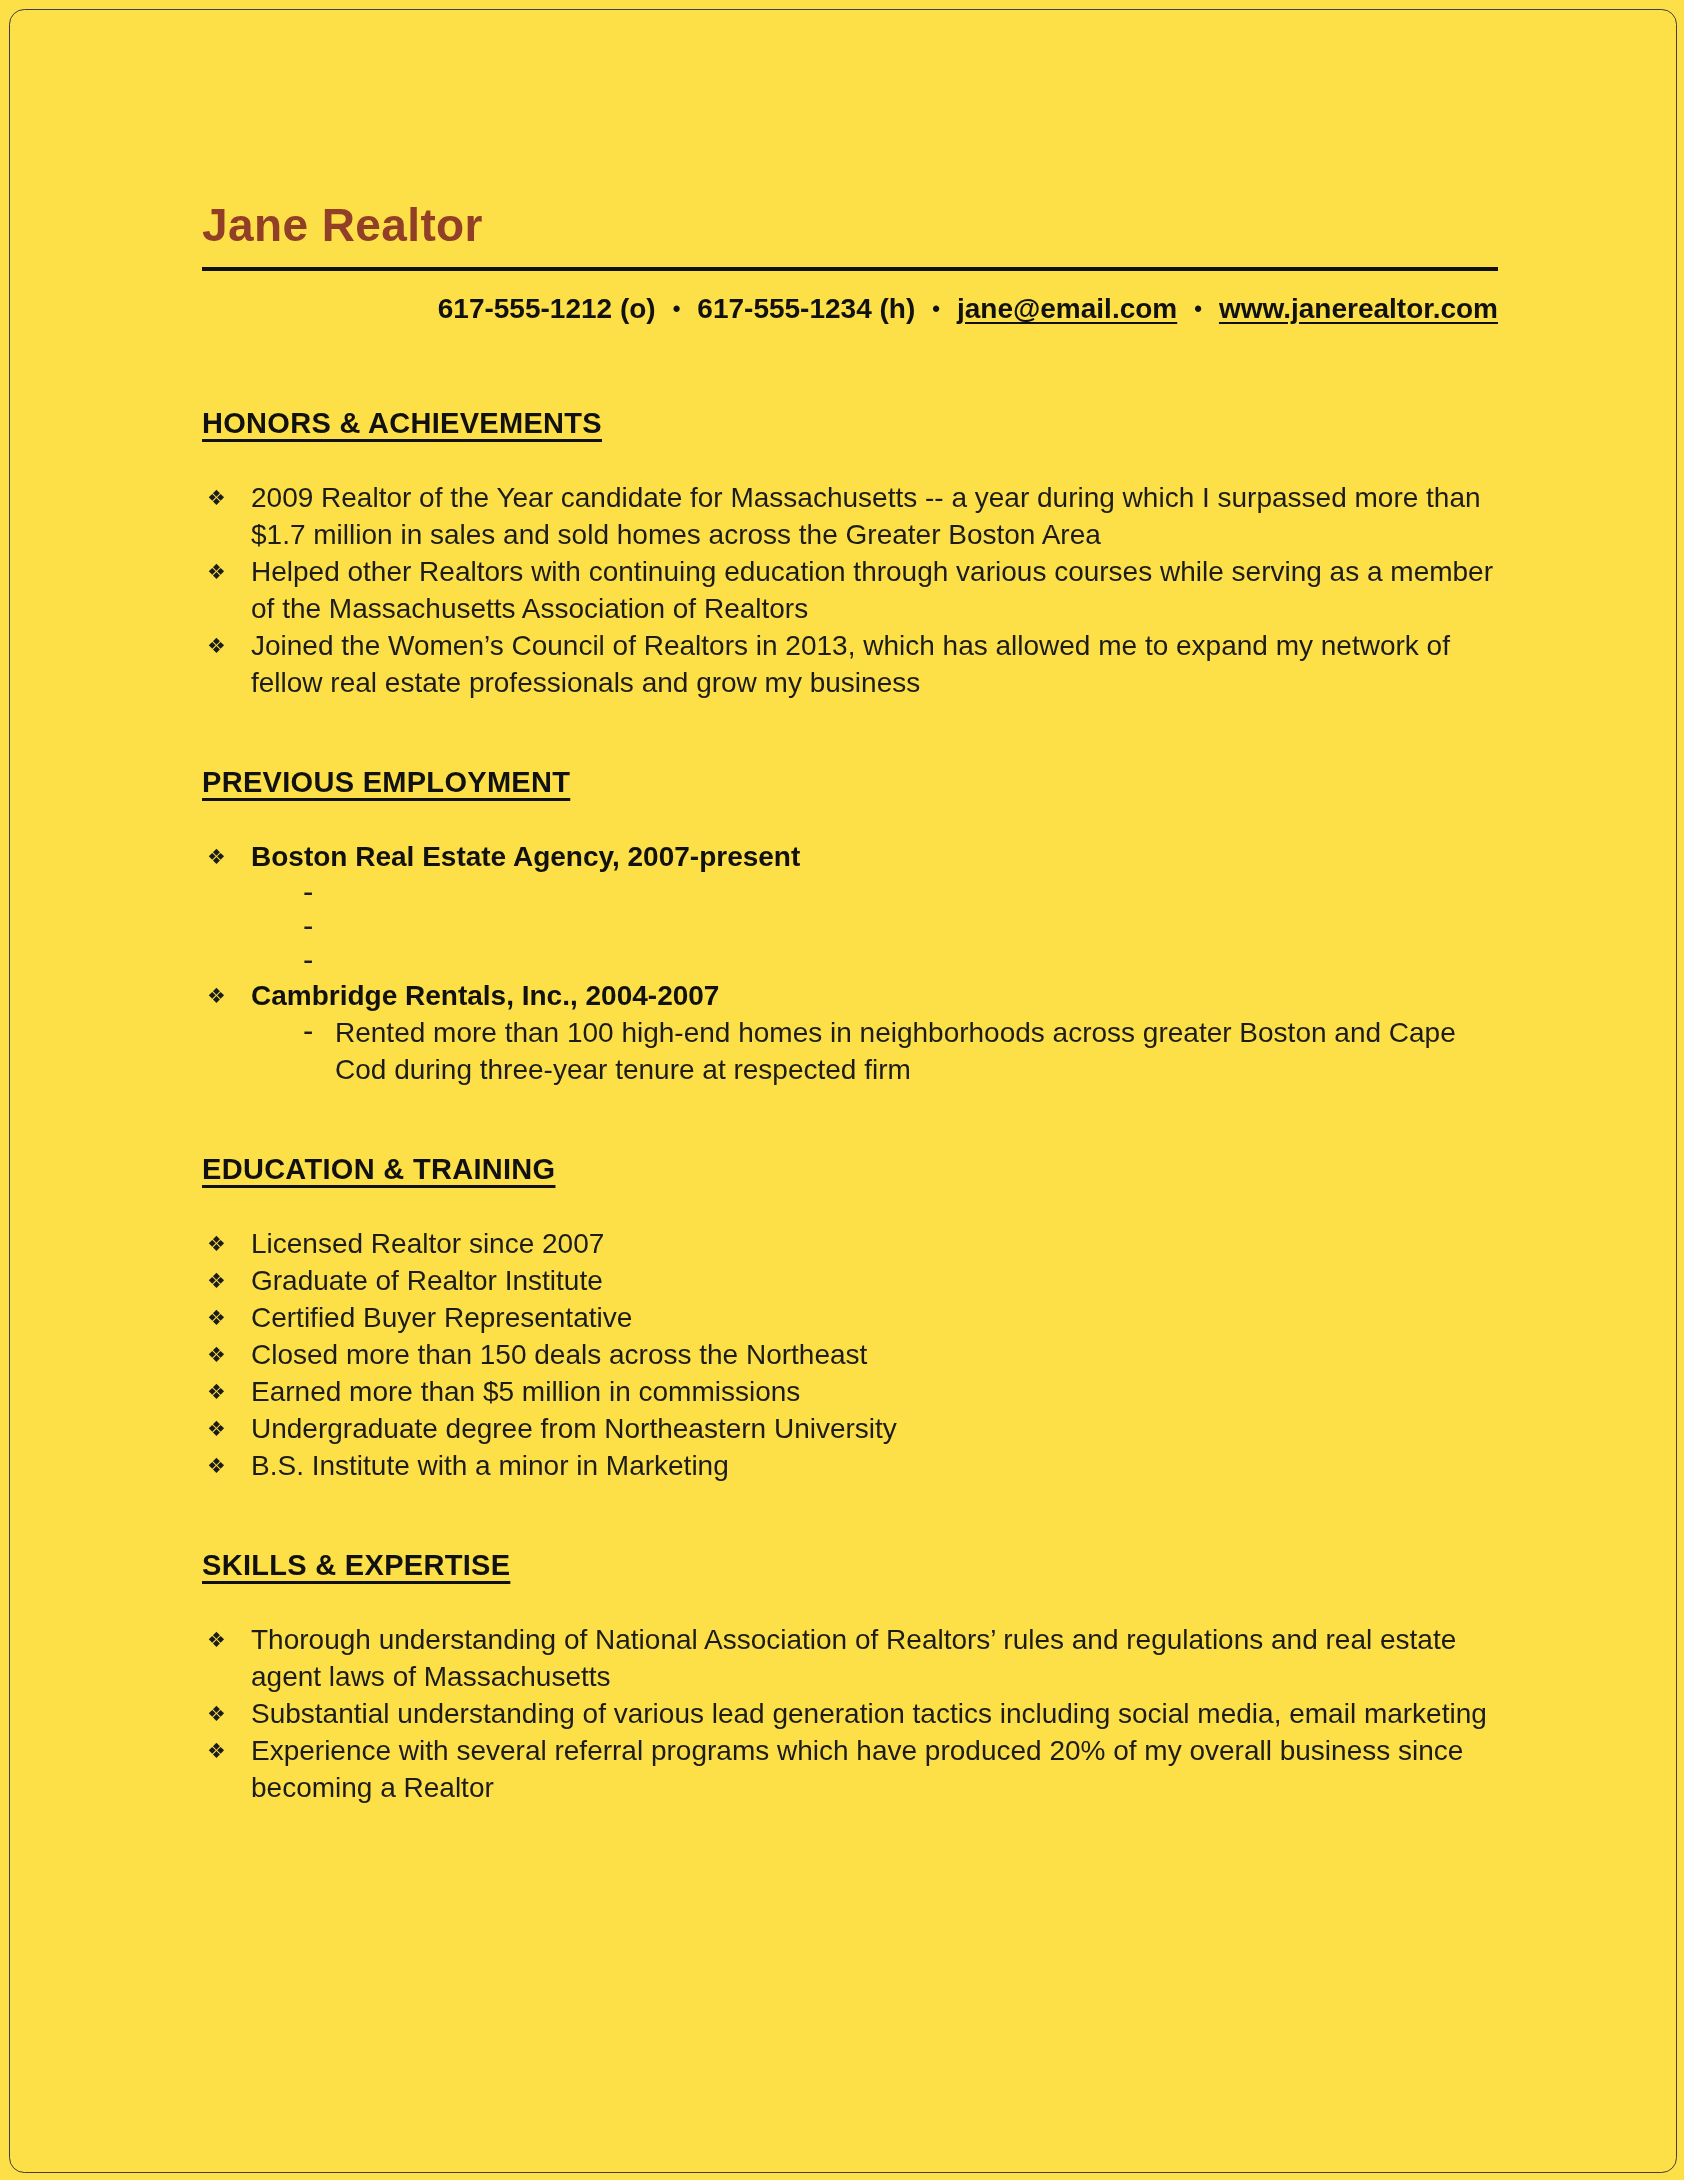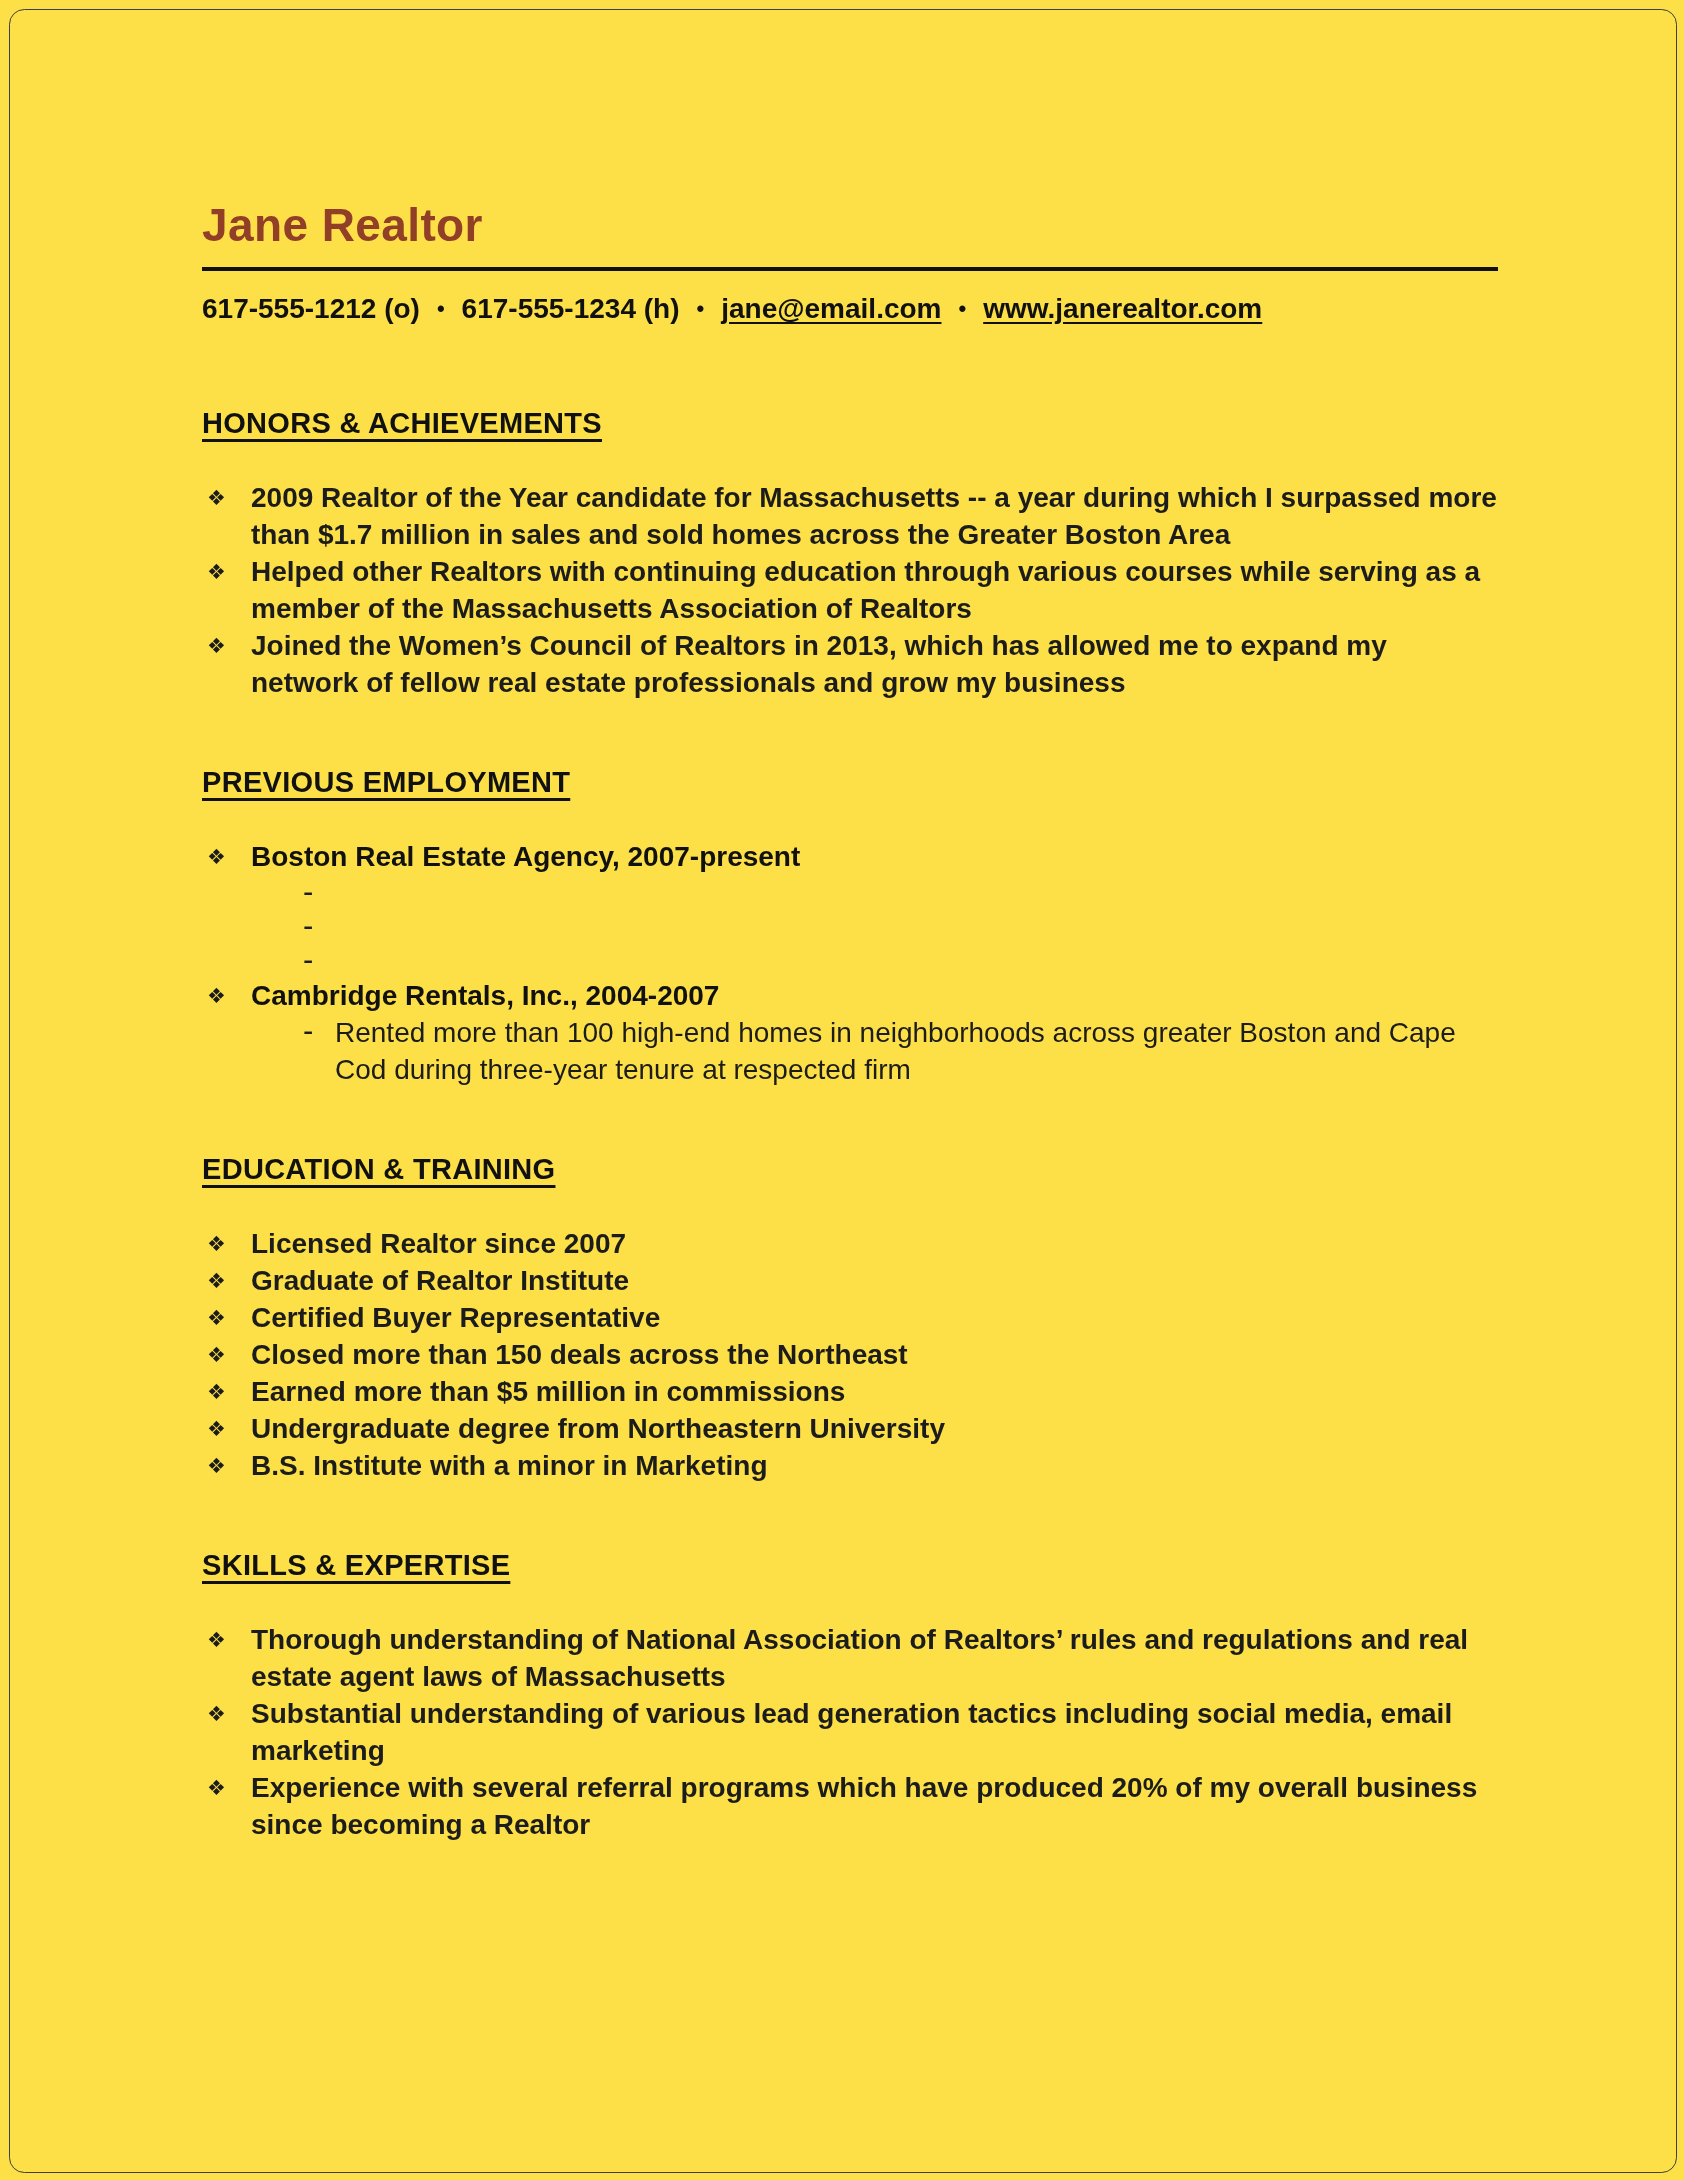--- a/index.html
+++ b/index.html
@@ -35,21 +35,21 @@
     color: var(--accent, #913f27);
     letter-spacing: 0.4px;
     margin: 0 0 15.3px 0;
   }
   .header-rule {
     height: 0;
     border-top: 4.3px solid #111111;
     margin: 0 0 22px 0;
   }
   .contact-line {
-    text-align: left;
+    text-align: right;
     font-size: 28px;
     font-weight: bold;
     color: #111111;
     white-space: nowrap;
   }
   .contact-line .sep {
     margin: 0 17px;
     font-size: 22px;
     vertical-align: 2.6px;
   }
@@ -76,21 +76,21 @@
     display: flex;
     align-items: flex-start;
   }
   .item .glyph {
     flex: 0 0 49px;
     font-size: 21px;
     line-height: 37px;
     padding-left: 5.1px;
     box-sizing: border-box;
   }
-  .item .txt { flex: 1; font-weight: bold; }
+  .item .txt { flex: 1; }
   .item .txt.bold { font-weight: bold; color: #111; }
   .subitem {
     display: flex;
     align-items: flex-start;
     padding-left: 101px;
   }
   .subitem .glyph {
     flex: 0 0 32px;
     font-size: 31px;
     line-height: 34px;

